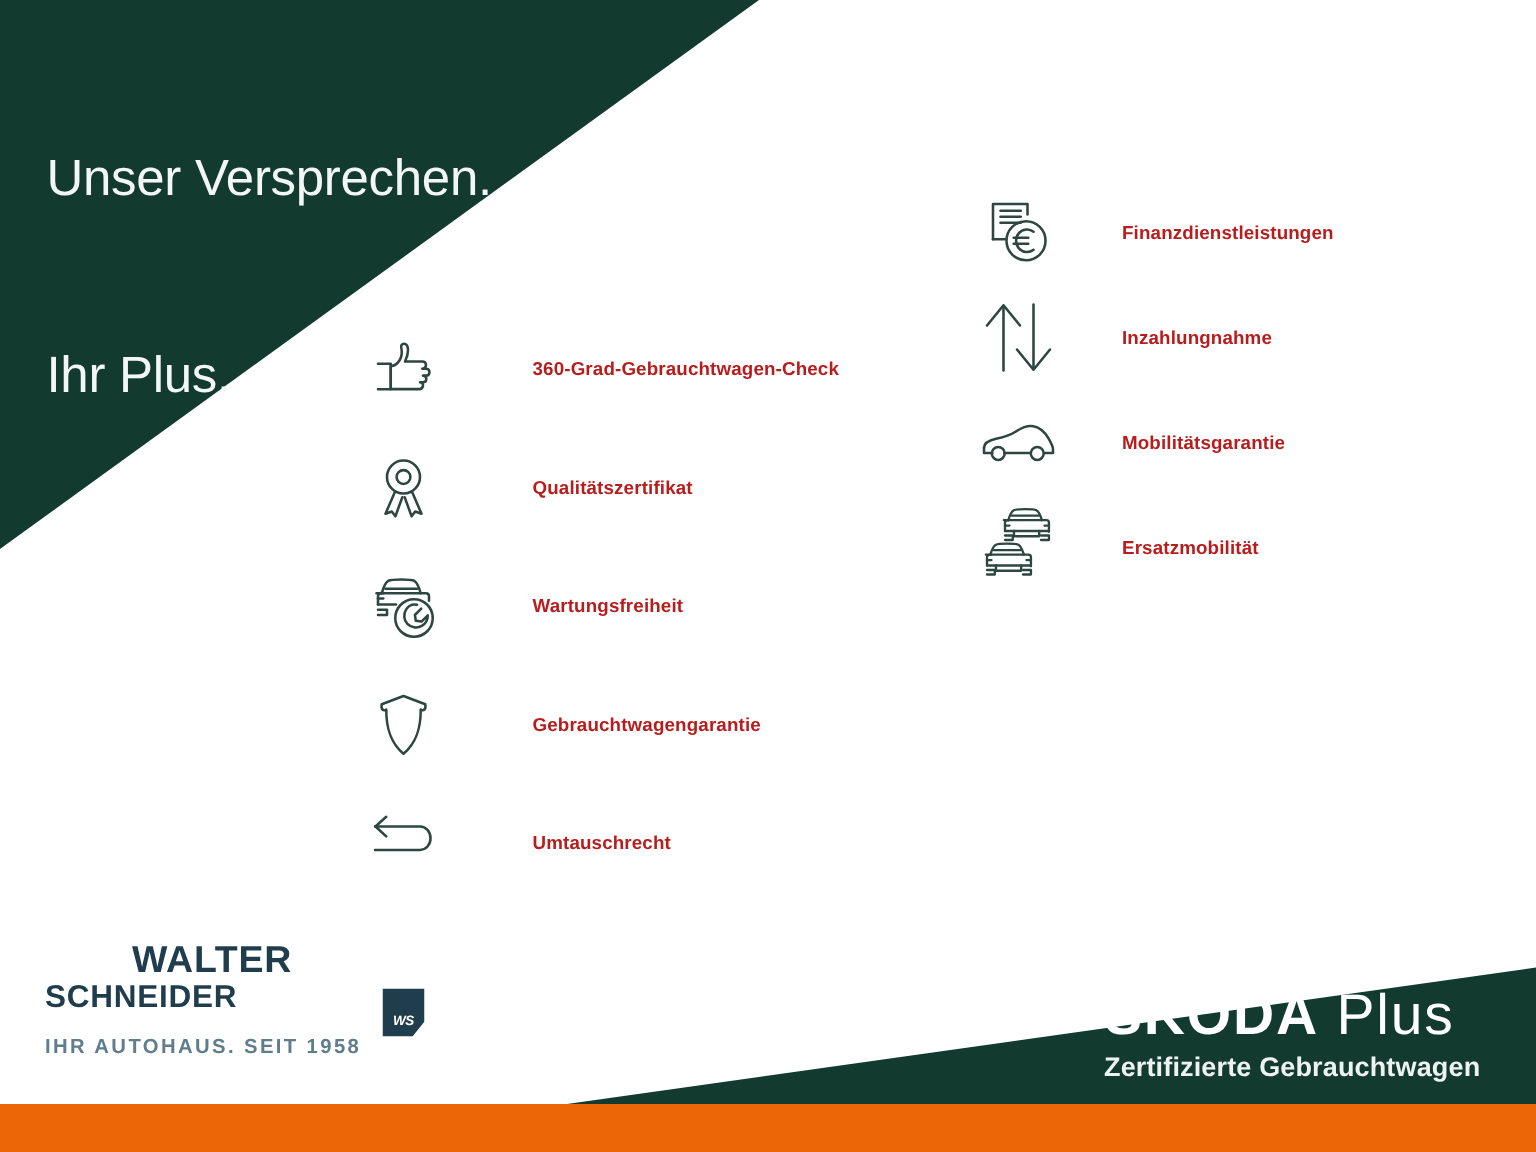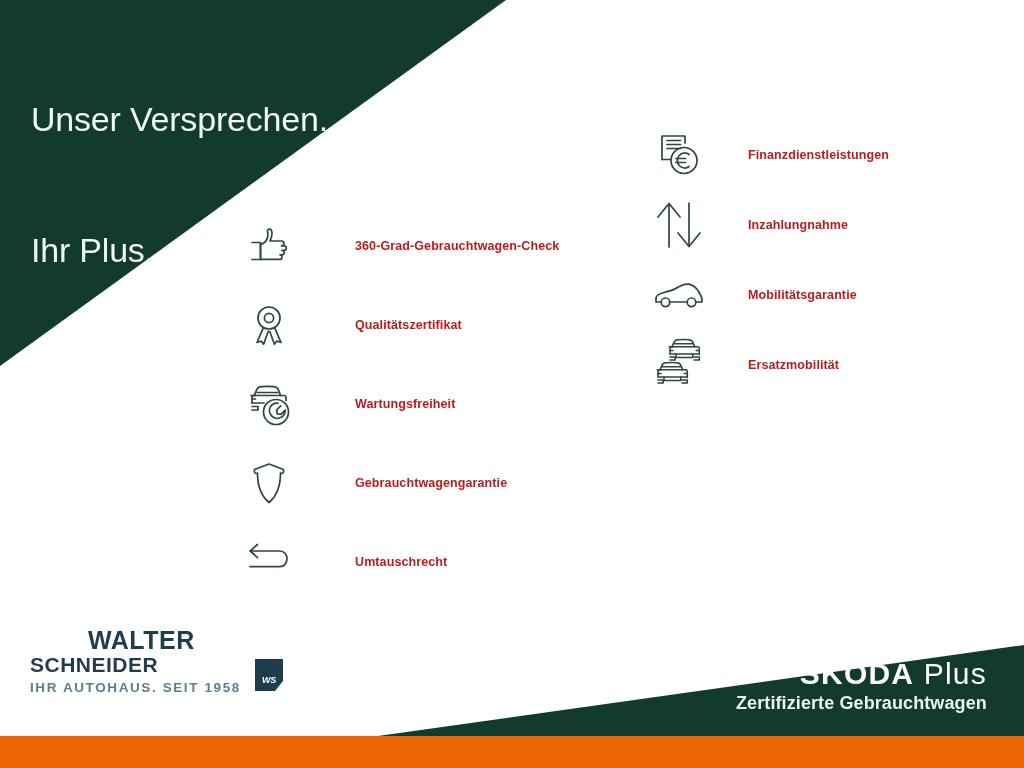--- a/index.html
+++ b/index.html
@@ -92,21 +92,21 @@
     padding-left: 58px;
   }
   #dealer-line-2 {
     font-size: 21px;
   }
   #dealer-tagline {
     color: #5f7d8c;
     font-size: 13.5px;
     font-weight: bold;
     letter-spacing: 1.6px;
-    margin-top: 5px;
+    margin-top: 15px;
   }
   #ws-badge {
     position: absolute;
     left: 255px;
     top: 659px;
     width: 28px;
     height: 45px;
   }
   #ws-badge .ws-text {
     position: absolute;
@@ -123,26 +123,25 @@
   }
 
   
   #skoda-logo {
     position: absolute;
     left: 736px;
     top: 658px;
     text-align: left;
   }
   #skoda-wordmark {
-    font-size: 30px;
+    font-size: 38px;
     color: #ffffff;
     letter-spacing: 1.2px;
     line-height: 1.05;
     white-space: nowrap;
-    text-align: right;
   }
   #skoda-wordmark .sk-brand { font-weight: bold; }
   #skoda-wordmark .sk-plus  { font-weight: 400; }
   #skoda-sub {
     font-size: 18px;
     color: #eef3f1;
     font-weight: 700;
     letter-spacing: 0.1px;
     line-height: 1.3;
     margin-top: 2px;

